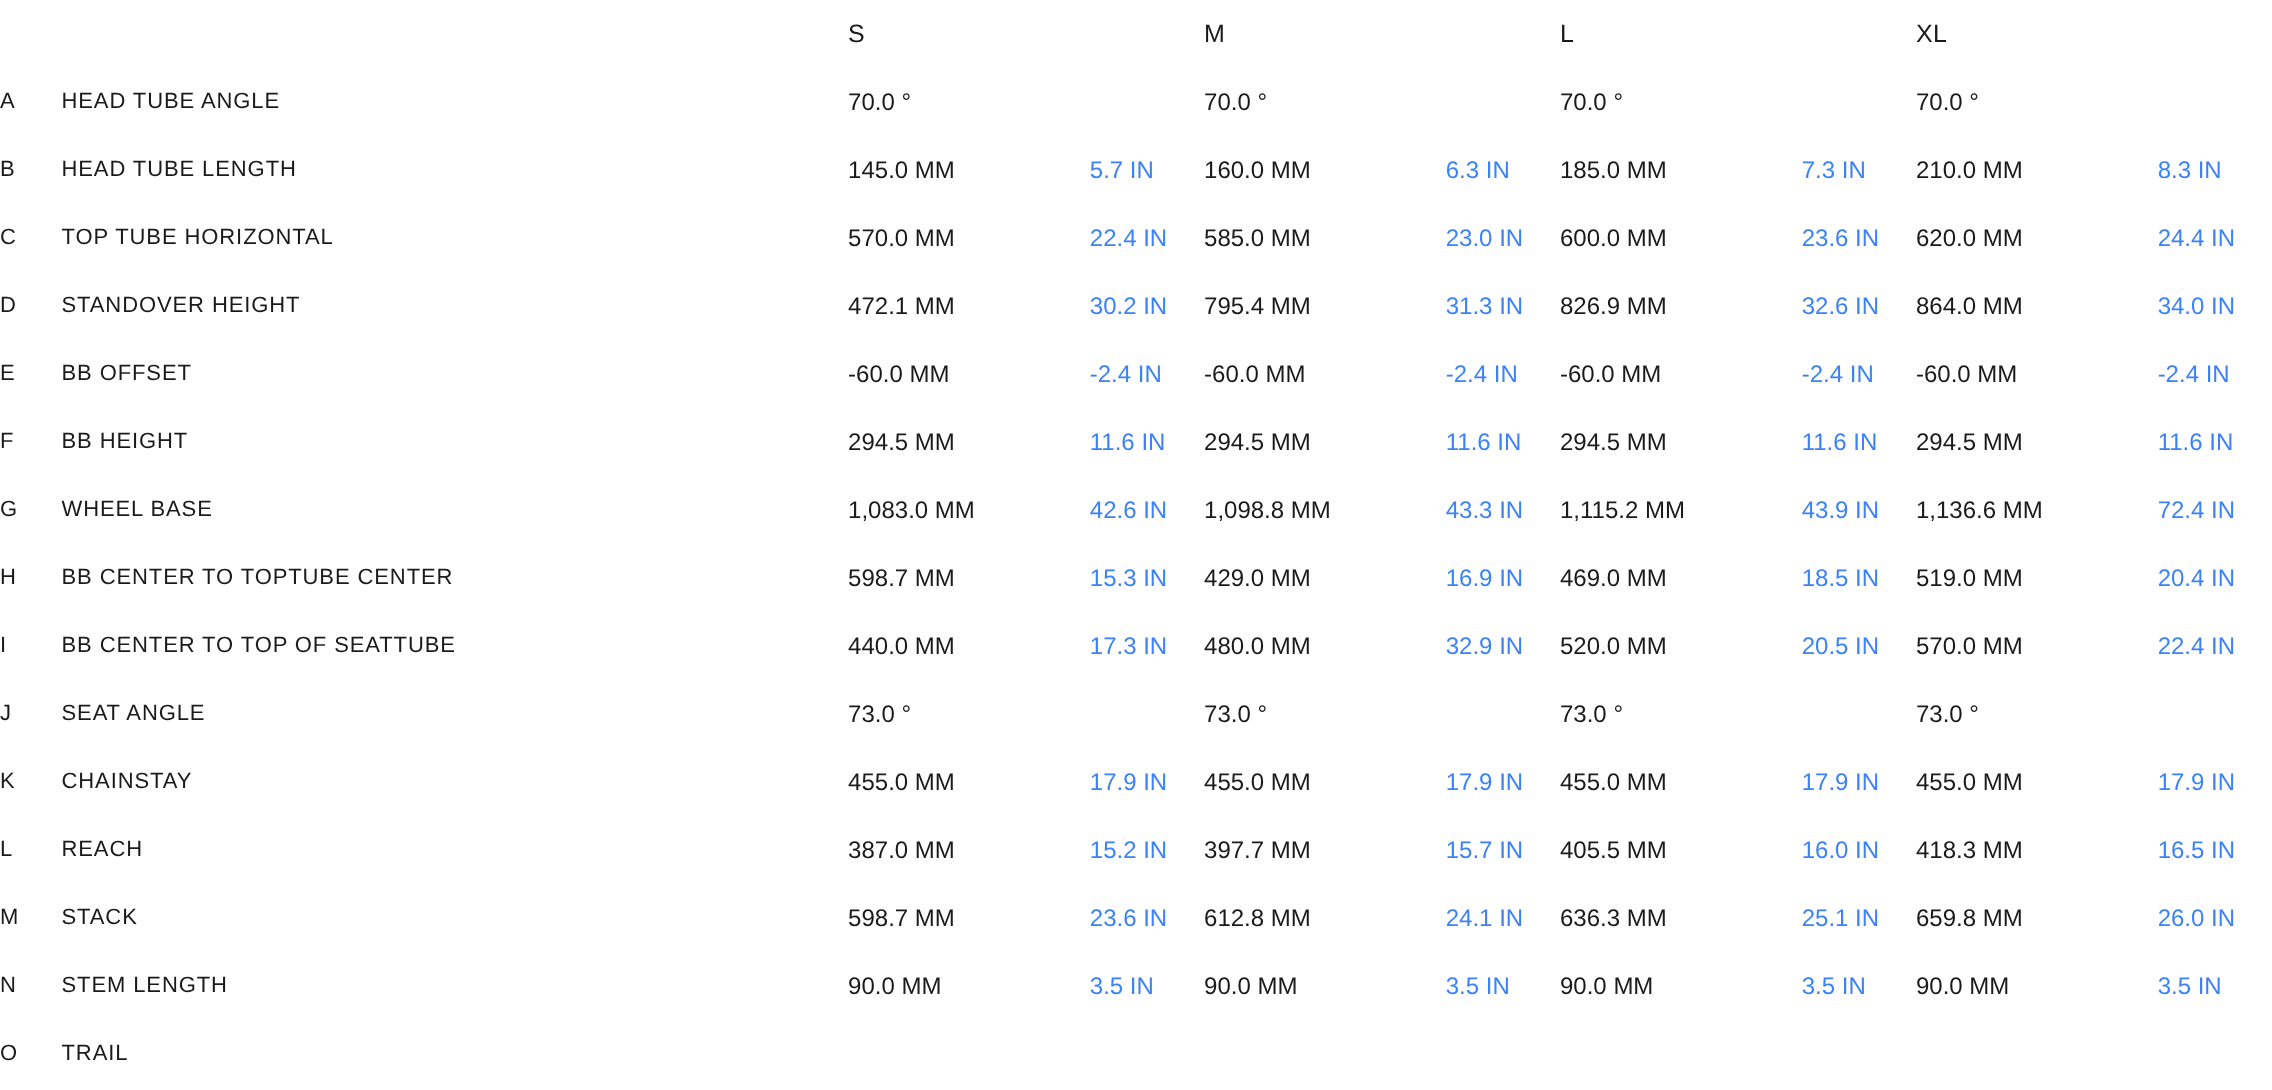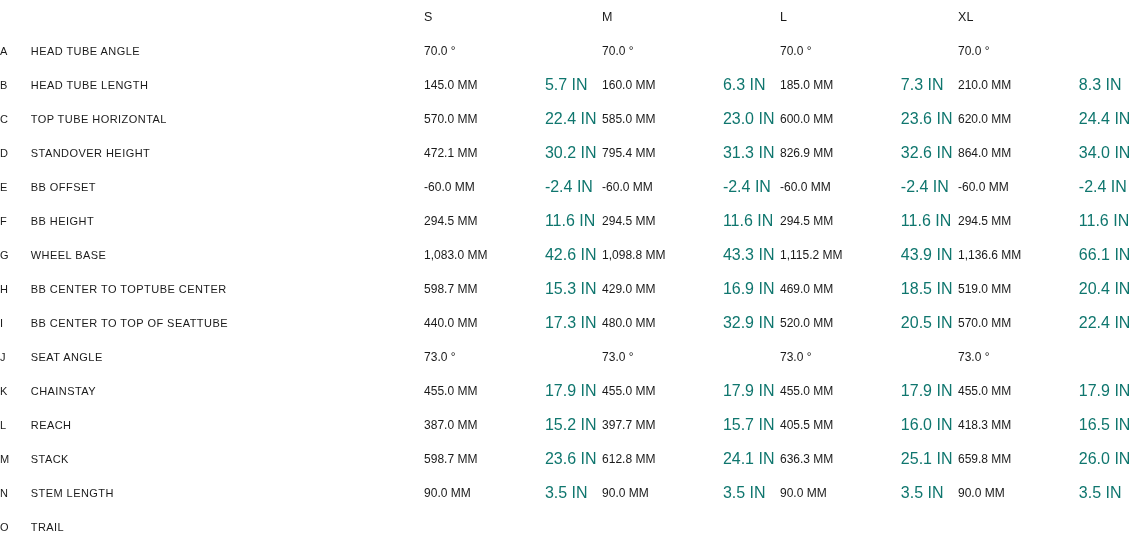--- a/index.html
+++ b/index.html
@@ -57,22 +57,22 @@
     padding-left: 26px;
     white-space: nowrap;
     margin-left: 17px;
   }
   .mm {
     font-size: 12px;
     color: #1a1a1a;
     white-space: nowrap;
   }
   .in {
-    font-size: 16px;
-    color: #0f766e;
+    font-size: 12px;
+    color: #3b82f6;
     white-space: nowrap;
     text-align: right;
     padding-right: 28px;
   }
 </style>
 </head>
 <body>
 
 <table class="geo-table">
   <colgroup>
@@ -173,21 +173,21 @@
     <tr>
       <td class="letter">G</td>
       <td class="label">WHEEL BASE</td>
       <td class="mm">1,083.0 MM</td>
       <td class="in">42.6 IN</td>
       <td class="mm">1,098.8 MM</td>
       <td class="in">43.3 IN</td>
       <td class="mm">1,115.2 MM</td>
       <td class="in">43.9 IN</td>
       <td class="mm">1,136.6 MM</td>
-      <td class="in">66.1 IN</td>
+      <td class="in">72.4 IN</td>
     </tr>
     <tr>
       <td class="letter">H</td>
       <td class="label">BB CENTER TO TOPTUBE CENTER</td>
       <td class="mm">598.7 MM</td>
       <td class="in">15.3 IN</td>
       <td class="mm">429.0 MM</td>
       <td class="in">16.9 IN</td>
       <td class="mm">469.0 MM</td>
       <td class="in">18.5 IN</td>

